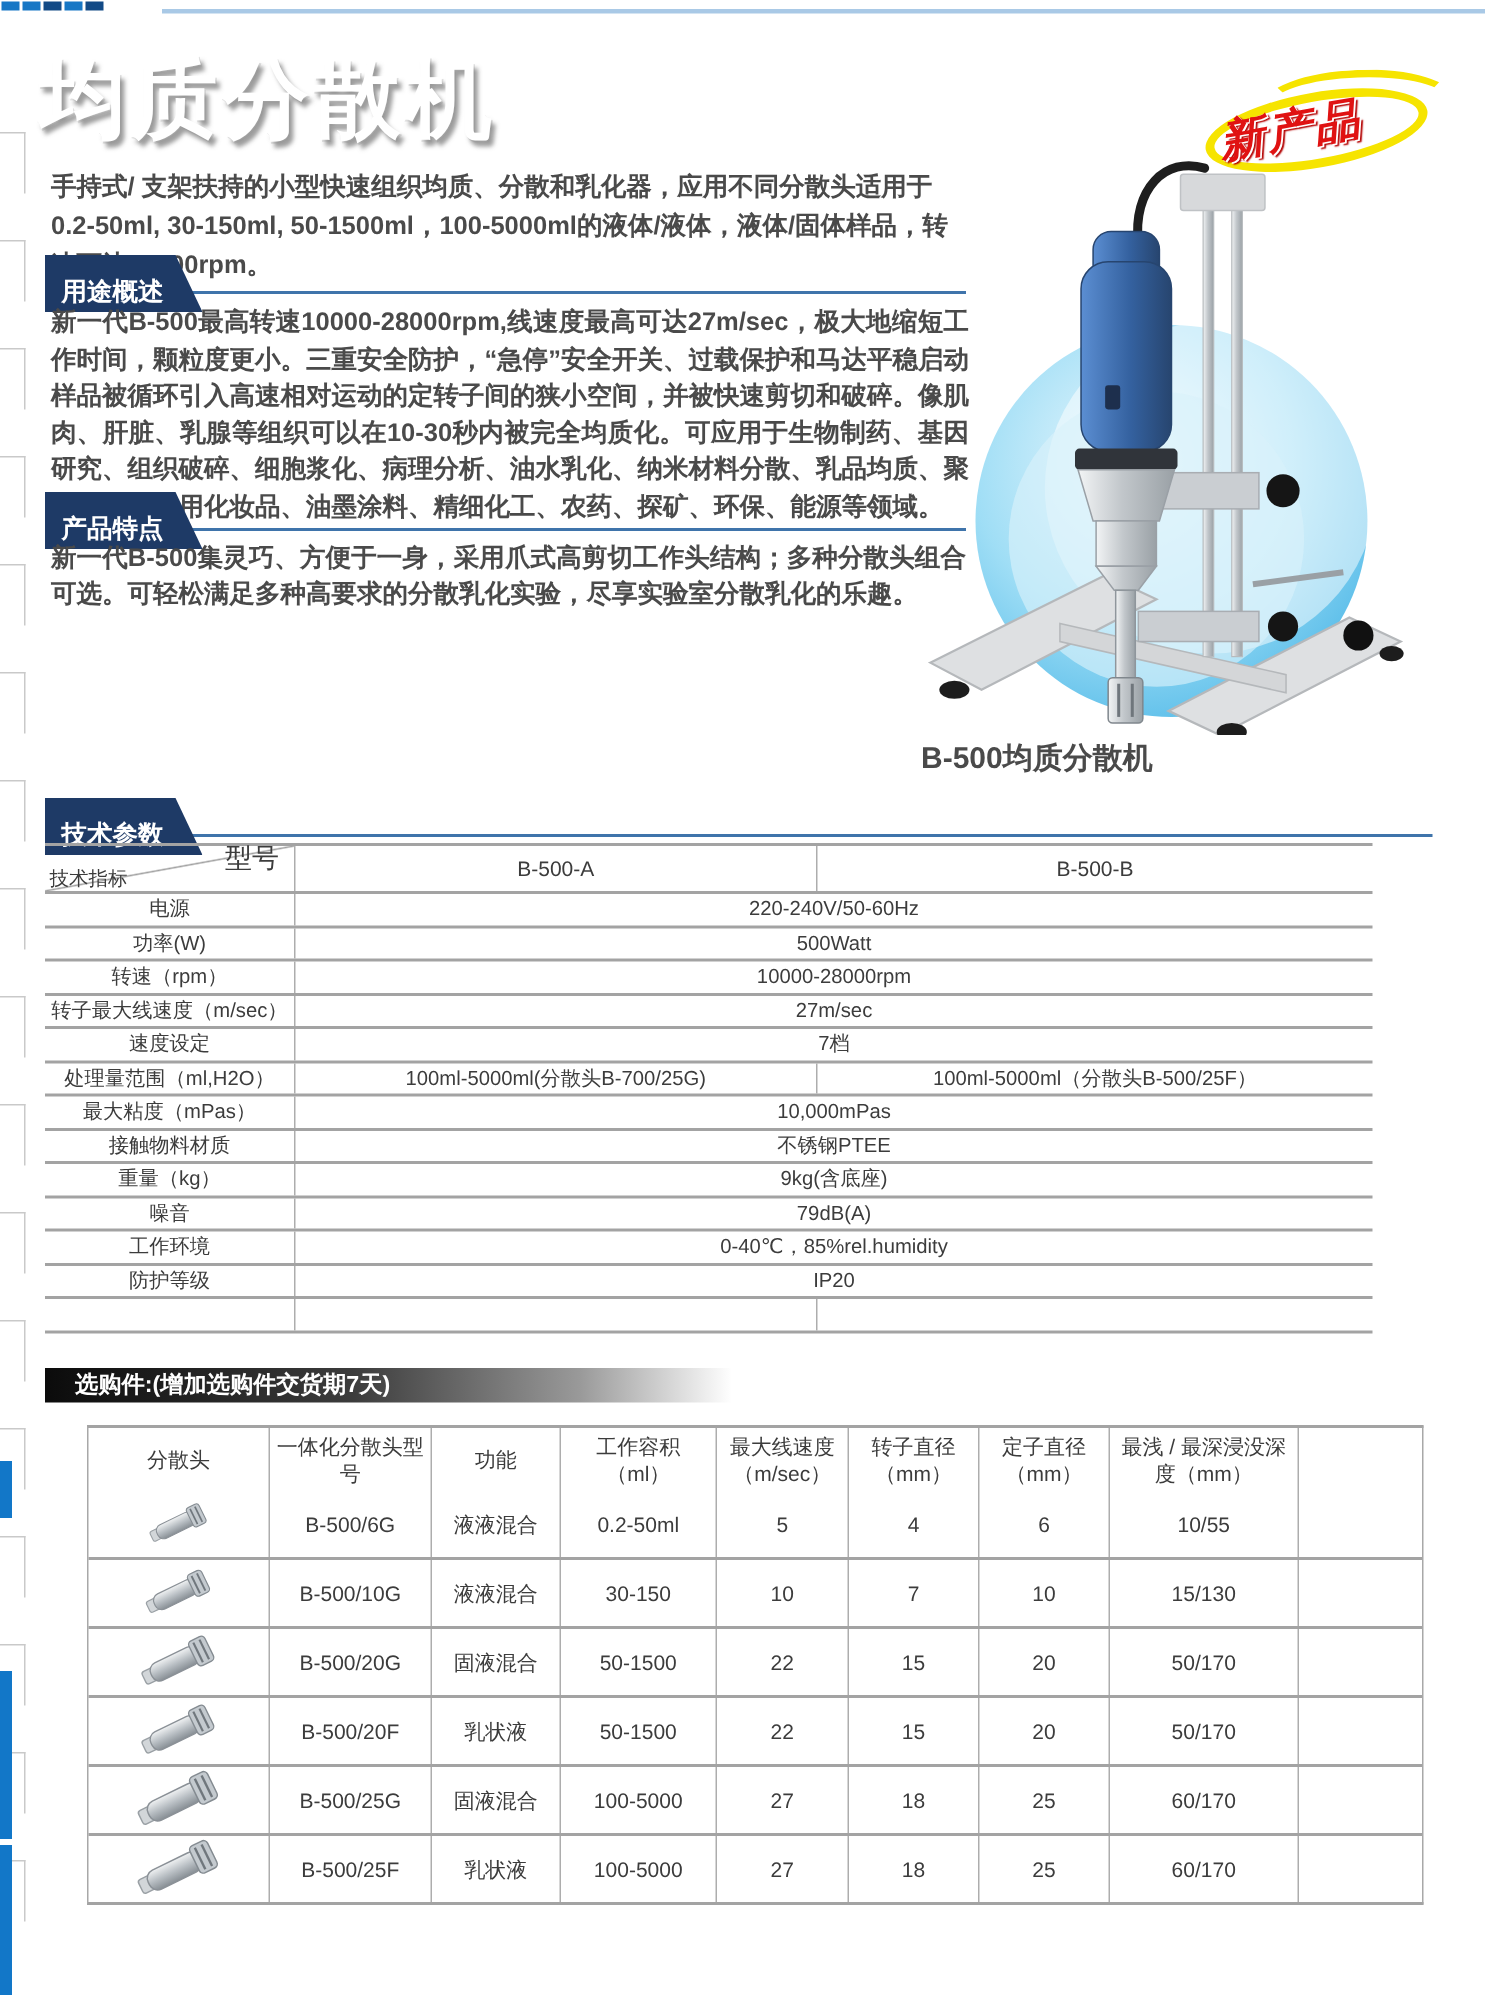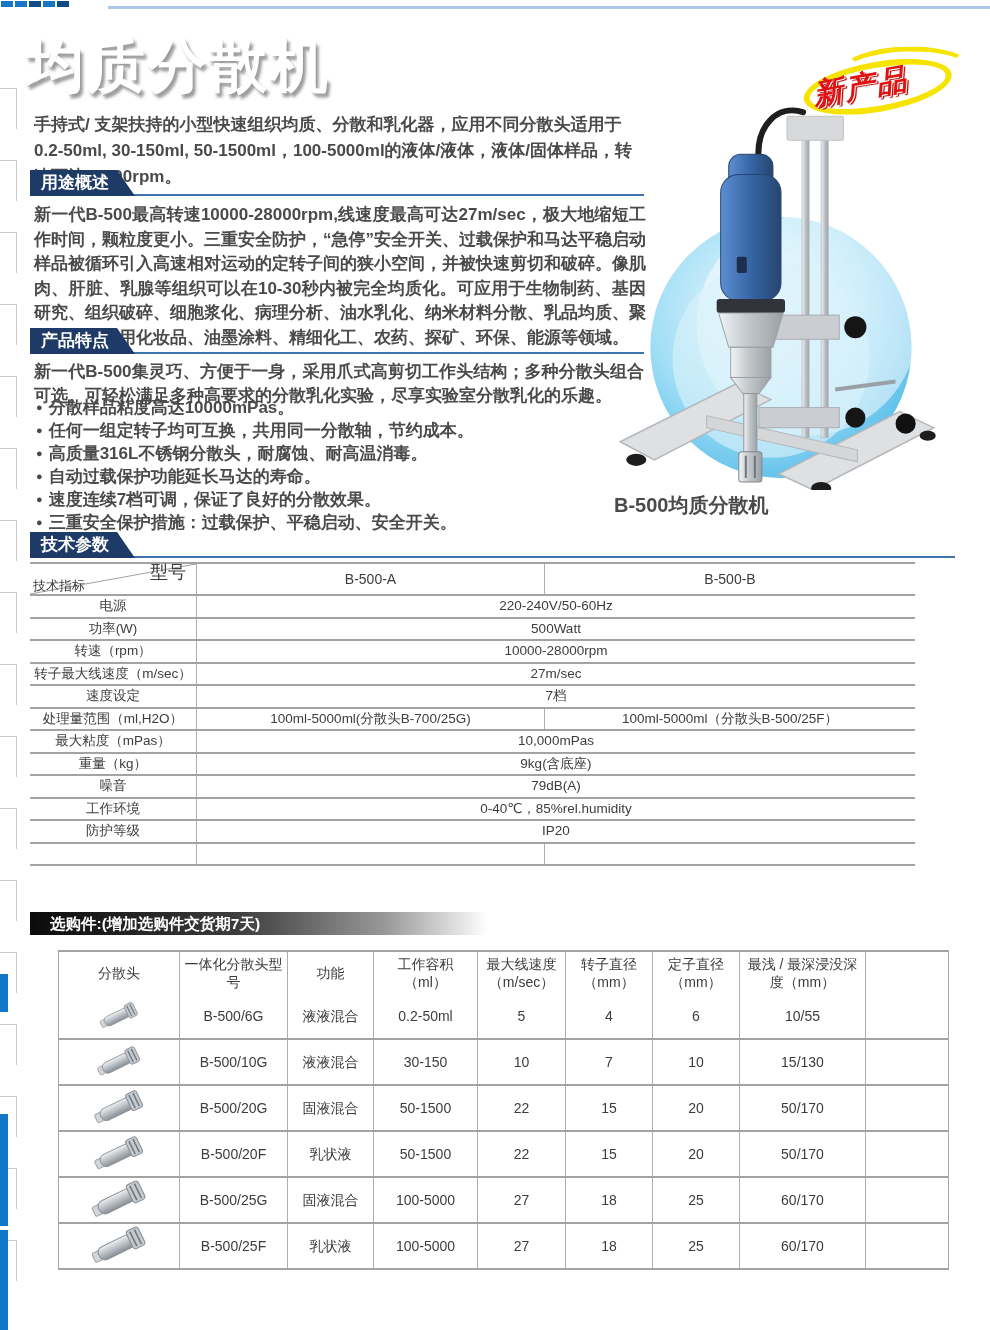--- a/index.html
+++ b/index.html
@@ -27,21 +27,21 @@
   .badge .ring{position:absolute;left:4px;top:8px;width:138px;height:38px;border:6px solid #f6e400;
                border-radius:50%;box-shadow:2px 3px 0 #fff inset;}
   .badge .tail{position:absolute;left:46px;top:-2px;width:118px;height:34px;border:5px solid transparent;
                border-top:5px solid #f6e400;border-radius:50%;transform:rotate(8deg);}
   .badge .txt{position:absolute;left:14px;top:10px;font-size:30px;font-weight:bold;font-style:italic;
               color:#e01212;letter-spacing:2px;text-shadow:1px 1px 0 #fff,2px 2px 1px #b30000;}
 
   .intro{position:absolute;left:34px;top:112px;width:614px;font-size:17px;line-height:26px;font-weight:bold;color:#4a4a4a;}
 
   .flag{position:absolute;background:#1e3a66;color:#fff;font-weight:bold;font-size:17px;
-        height:26px;line-height:26px;padding:0 26px 0 11px;
+        height:26px;line-height:26px;padding:12px 26px 0 11px;
         clip-path:polygon(0 0,calc(100% - 18px) 0,100% 100%,0 100%);}
   .rule{position:absolute;height:2px;background:#3f74ab;}
 
   .body-text{position:absolute;font-size:17px;line-height:24.5px;font-weight:bold;color:#4a4a4a;text-align:justify;}
 
   .bullets{position:absolute;left:36px;top:396px;width:600px;margin:0;padding:0;list-style:none;
            font-size:17px;line-height:23px;font-weight:bold;color:#4a4a4a;}
   .bullets li::before{content:"●";font-size:11px;vertical-align:2px;margin-right:6px;}
 
   
@@ -122,28 +122,20 @@
 
   <div class="intro">手持式/ 支架扶持的小型快速组织均质、分散和乳化器，应用不同分散头适用于0.2-50ml, 30-150ml, 50-1500ml，100-5000ml的液体/液体，液体/固体样品，转速可达28000rpm。</div>
 
   <div class="rule" style="left:30px;top:194px;width:614px;"></div>
   <div class="flag" style="left:30px;top:170px;">用途概述</div>
   <div class="body-text" style="left:34px;top:203px;width:612px;">新一代B-500最高转速10000-28000rpm,线速度最高可达27m/sec，极大地缩短工作时间，颗粒度更小。三重安全防护，“急停”安全开关、过载保护和马达平稳启动样品被循环引入高速相对运动的定转子间的狭小空间，并被快速剪切和破碎。像肌肉、肝脏、乳腺等组织可以在10-30秒内被完全均质化。可应用于生物制药、基因研究、组织破碎、细胞浆化、病理分析、油水乳化、纳米材料分散、乳品均质、聚合反应、日用化妆品、油墨涂料、精细化工、农药、探矿、环保、能源等领域。</div>
 
   <div class="rule" style="left:30px;top:352px;width:614px;"></div>
   <div class="flag" style="left:30px;top:328px;">产品特点</div>
   <div class="body-text" style="left:34px;top:360px;width:610px;line-height:23.5px;">新一代B-500集灵巧、方便于一身，采用爪式高剪切工作头结构；多种分散头组合可选。可轻松满足多种高要求的分散乳化实验，尽享实验室分散乳化的乐趣。</div>
-  <ul class="bullets">
-      <li>分散样品粘度高达10000mPas。</li>
-      <li>任何一组定转子均可互换，共用同一分散轴，节约成本。</li>
-      <li>高质量316L不锈钢分散头，耐腐蚀、耐高温消毒。</li>
-      <li>自动过载保护功能延长马达的寿命。</li>
-      <li>速度连续7档可调，保证了良好的分散效果。</li>
-      <li>三重安全保护措施：过载保护、平稳启动、安全开关。</li>
-    </ul>
 
   <div class="figure">
     <svg width="356" height="402" viewBox="0 0 350 400">
       <defs>
         <radialGradient id="gC" cx="40%" cy="35%" r="75%">
           <stop offset="0%" stop-color="#eaf7fd"></stop>
             <stop offset="55%" stop-color="#9adcf5"></stop>
             <stop offset="100%" stop-color="#45b4e6"></stop>
         </radialGradient>
         <linearGradient id="gS" x1="0" y1="0" x2="1" y2="0">
@@ -230,20 +222,24 @@
           <div class="cell" style="grid-column: 2 / 4;">7档</div>
         </div>
         <div class="t-row">
           <div class="cell b-r">处理量范围（ml,H2O）</div>
           <div class="cell b-r">100ml-5000ml(分散头B-700/25G)</div>
           <div class="cell">100ml-5000ml（分散头B-500/25F）</div>
         </div>
         <div class="t-row">
           <div class="cell b-r">最大粘度（mPas）</div>
           <div class="cell" style="grid-column: 2 / 4;">10,000mPas</div>
+        </div>
+        <div class="t-row">
+          <div class="cell b-r">接触物料材质</div>
+          <div class="cell" style="grid-column: 2 / 4;">不锈钢PTEE</div>
         </div>
         <div class="t-row">
           <div class="cell b-r">重量（kg）</div>
           <div class="cell" style="grid-column: 2 / 4;">9kg(含底座)</div>
         </div>
         <div class="t-row">
           <div class="cell b-r">噪音</div>
           <div class="cell" style="grid-column: 2 / 4;">79dB(A)</div>
         </div>
         <div class="t-row">

